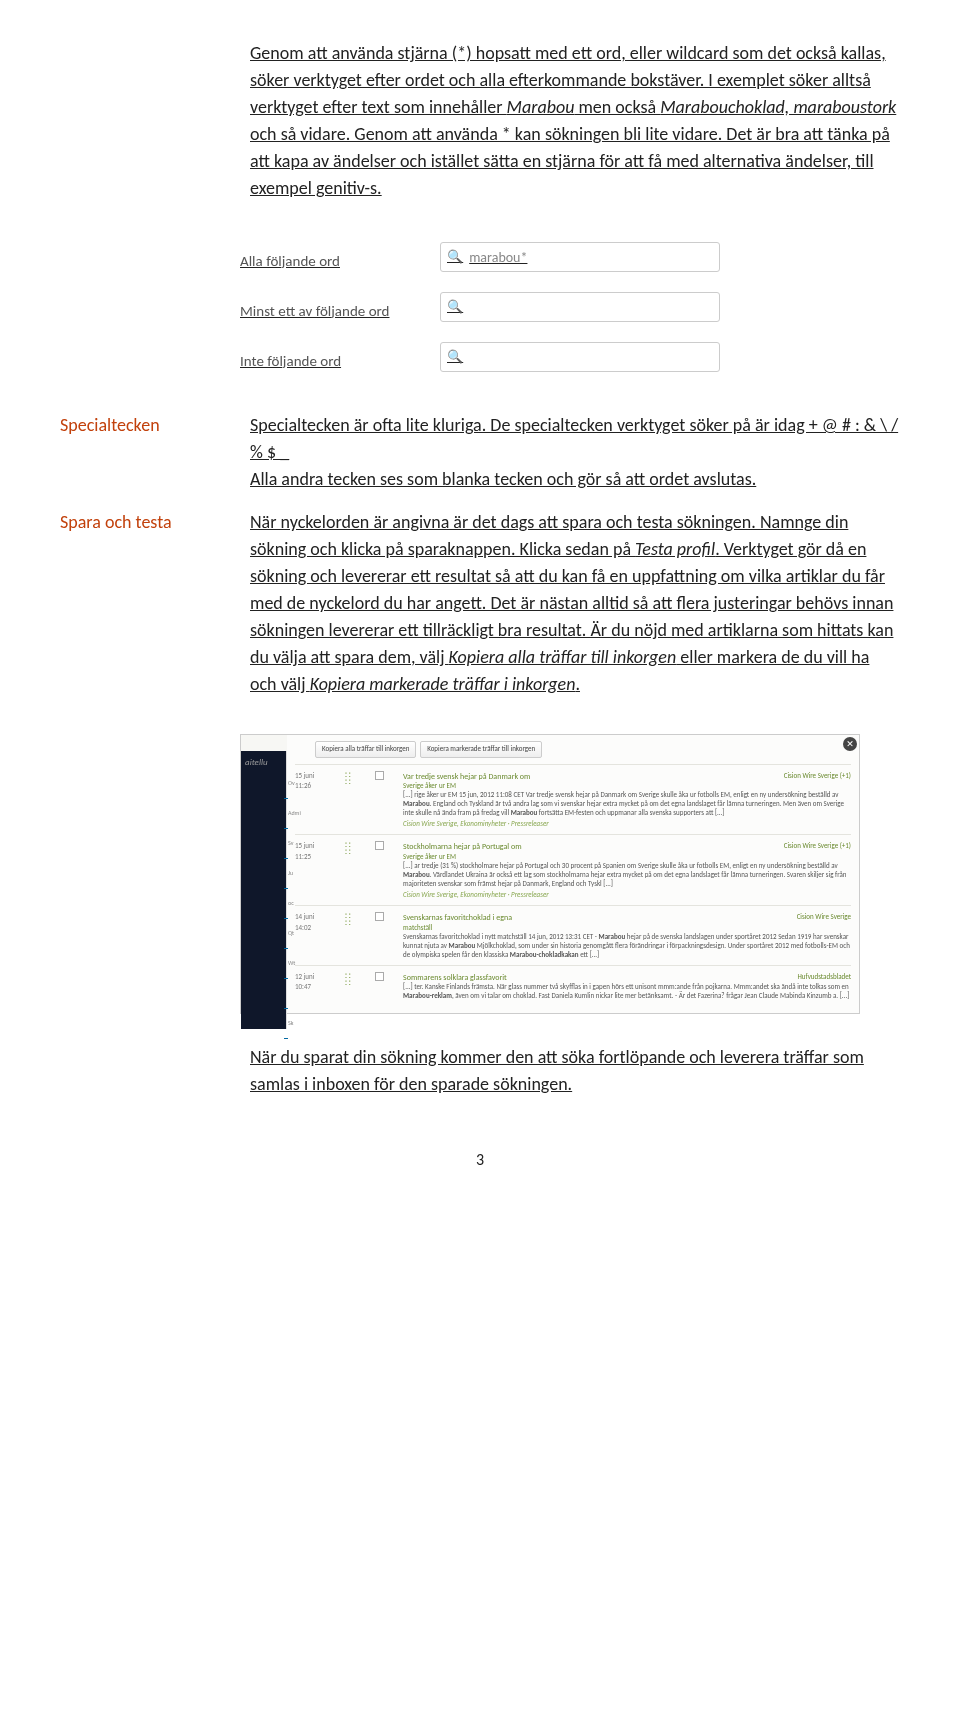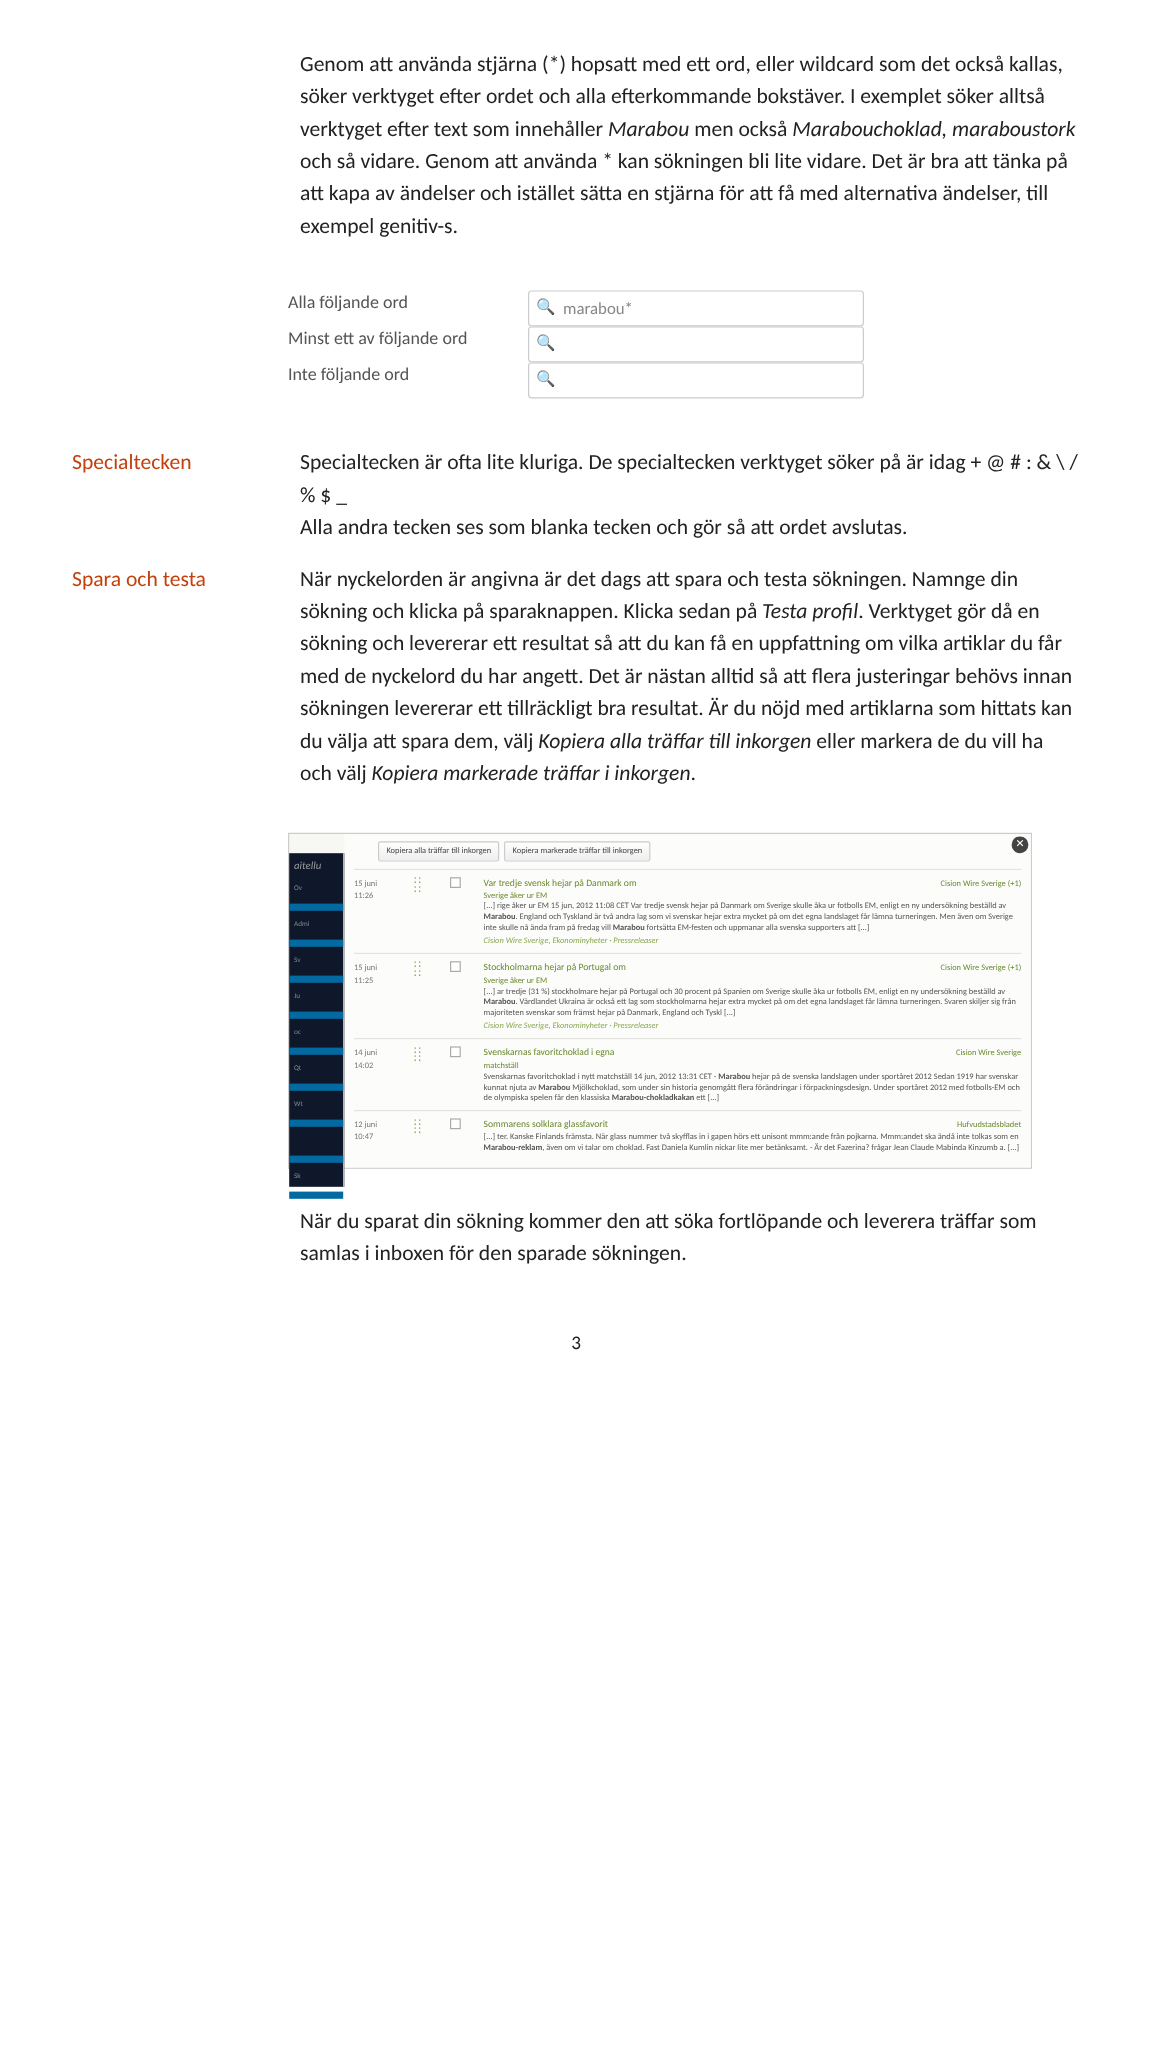--- a/index.html
+++ b/index.html
@@ -9,34 +9,34 @@
     width: 960px;
     margin: 0 auto;
     padding: 40px 60px 40px 60px;
     color: #222;
     font-size: 18px;
     line-height: 1.5;
   }
   .two-col { display: flex; gap: 30px; }
   .side-label { width: 160px; flex-shrink: 0; font-weight: normal; color: #c2410c; }
   .main-col { flex: 1; }
-  .para { margin-bottom: 16px; }
+  .para { margin-bottom: 16px; text-decoration: underline; }
   .italic { font-style: italic; }
   .search-form { margin: 24px 0 40px 0; padding-left: 180px; }
-  .sf-row { display: flex; align-items: flex-start; margin-bottom: 0; }
+  .sf-row { display: flex; align-items: flex-end; margin-bottom: 20px; text-decoration: underline; }
   .sf-label { width: 200px; color: #555; font-size: 15px; }
   .sf-input { display: flex; align-items: center; border: 1px solid #ccc; border-radius: 3px; width: 280px; height: 30px; padding: 0 6px; color: #888; font-size: 14px; }
   .sf-icon { margin-right: 6px; color: #aaa; font-size: 13px; }
 
   
   .shot-wrap { margin: 20px 0 30px 180px; width: 620px; border: 1px solid #ccc; font-size: 8px; background: #f7f7f4; position: relative; }
   .shot-close { position: absolute; right: 2px; top: 2px; width: 14px; height: 14px; border-radius: 50%; background:#444; color:#fff; display:flex; align-items:center; justify-content:center; font-size:9px; }
   .shot-left { position:absolute; left:0; top:16px; width:46px; height:100%; background:#0f172a; border-right:1px solid #ddd; padding-top:4px; }
   .shot-left .brand { color:#999; font-style:italic; font-size:9px; padding-left:4px; }
-  .shot-left .li { height:30px; border-bottom:6px solid #0369a1; display:flex; align-items:center; padding-left:4px; color:#888; font-size:6px; }
+  .shot-left .li { height:30px; border-bottom:1px solid #0369a1; display:flex; align-items:center; padding-left:4px; color:#888; font-size:6px;margin-left:43px; }
   .shot-main { margin-left:46px; background:#fcfcfb; padding:6px 8px; }
   .shot-btns { margin-bottom:6px;margin-left:20px; }
   .shot-btn { display:inline-block; border:1px solid #ccc; background:linear-gradient(#fff,#eee); border-radius:2px; padding:2px 6px; font-size:7px; color:#444; margin-right:2px; }
   .article { display:flex; border-top:1px solid #e4e4de; padding:6px 0; gap:16px; }
   .art-date { width:34px; color:#777; font-size:7px; }
   .art-dots { width:14px; color:#7a9b3f; font-size:9px; line-height:7px; }
   .art-chk { width:12px; }
   .art-chk-box { width:9px; height:9px; border:1px solid #aaa; background:#fff; }
   .art-body { flex:1; color:#555; font-size:7px; line-height:1.3; }
   .art-title { color:#6a8a2f; font-size:8px; }

